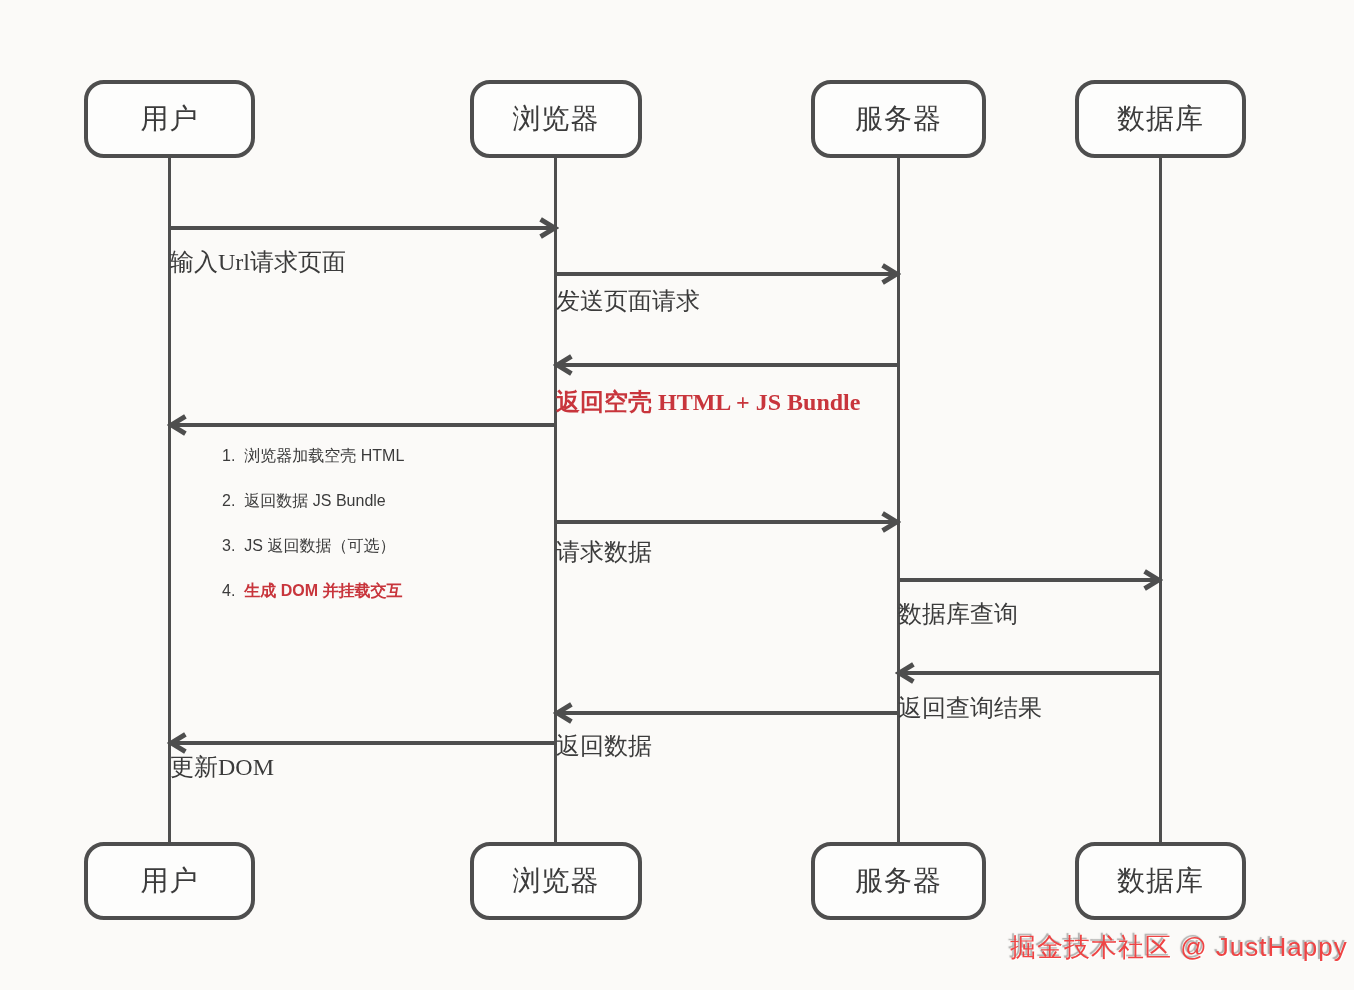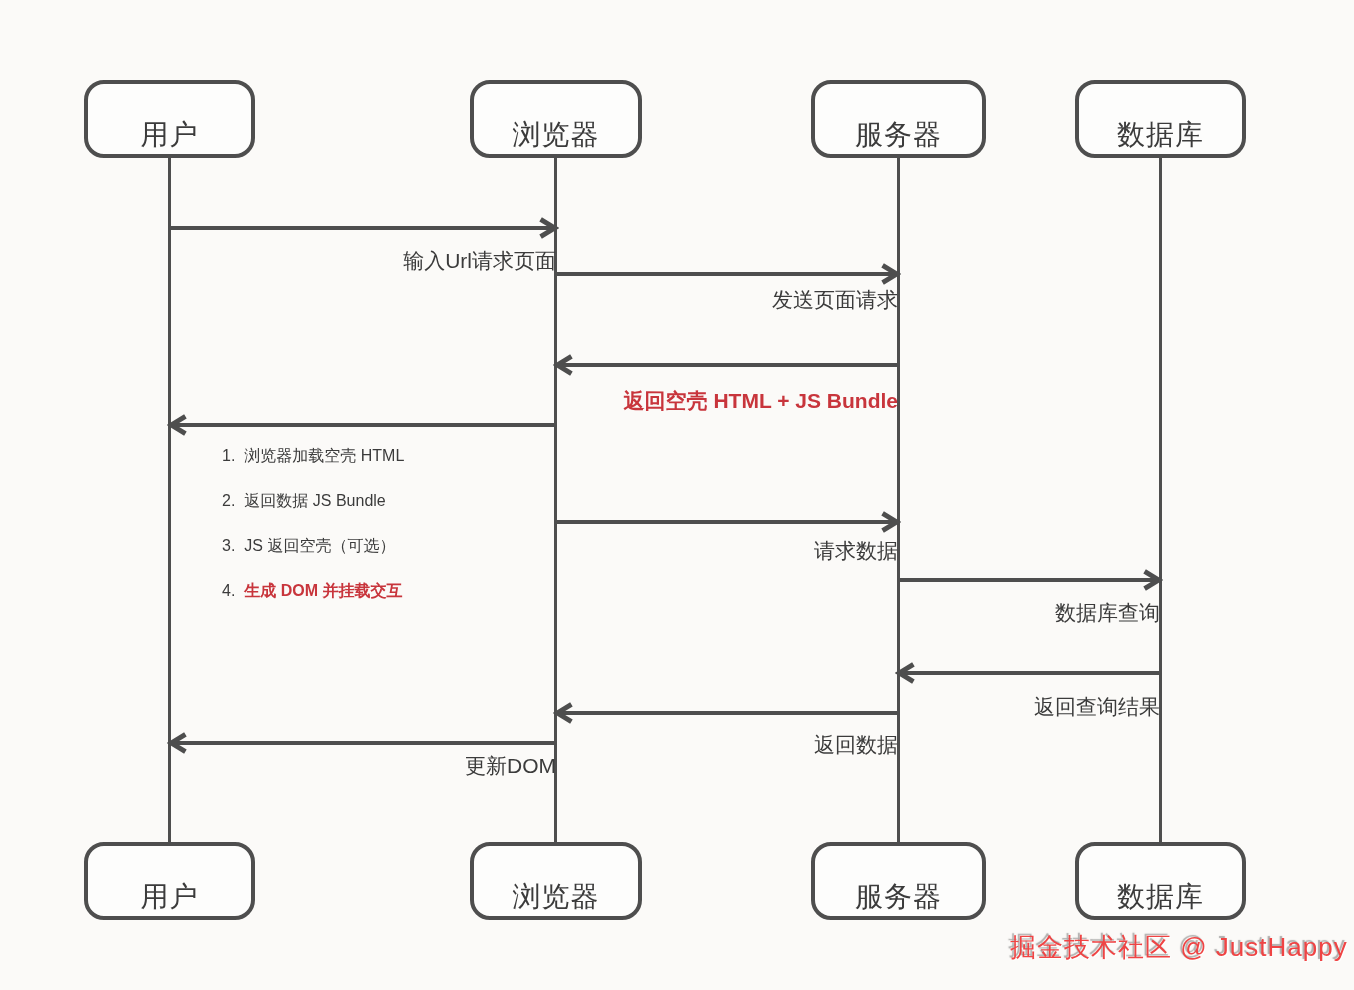--- a/index.html
+++ b/index.html
@@ -15,38 +15,39 @@
     background:var(--bg);
     font-family:"Liberation Sans","DejaVu Sans",sans-serif;
     color:var(--text);
     overflow:hidden;
   }
   .canvas{position:relative;width:1354px;height:990px;}
   .actor{
     position:absolute;height:78px;
     border:4px solid var(--line);border-radius:20px;
     background:var(--boxfill);
-    display:flex;align-items:flex-end;justify-content:center;
+    display:flex;align-items:center;justify-content:center;
     box-sizing:border-box;
     font-size:28px;color:var(--text);
     letter-spacing:1px;
   }
   .lifeline{
     position:absolute;top:158px;height:684px;width:3px;
     background:var(--line);
   }
   .arrow{position:absolute;height:4px;background:var(--line);}
   .chev{position:absolute;width:26px;height:26px;top:-11px;}
   .chev.right{right:-3px;}
   .chev.left{left:-3px;}
   .chev polyline{fill:none;stroke:var(--line);stroke-width:4.5;stroke-linejoin:miter;}
   .mlabel{
-    position:absolute;text-align:right;
-    font-size:21px;line-height:1.2;color:var(--text);
+    position:absolute;text-align:left;
+    font-size:24px;line-height:1.2;color:var(--text);
     white-space:nowrap;
+    font-family:Liberation Serif, serif;
   }
   .em{color:var(--red);font-weight:bold;}
   .note{
     position:absolute;font-size:16px;line-height:1.25;
     color:var(--text);white-space:nowrap;
   }
   .np{margin-right:9px;}
   .wm{
     position:absolute;left:1010px;top:930px;
     font-size:26px;letter-spacing:1px;white-space:nowrap;
@@ -104,21 +105,21 @@
       </svg>
   </div>
 
   <div class="note" style="left:222px;top:446px">
     <span class="np">1.</span><span class="nt">浏览器加载空壳 HTML</span>
   </div>
   <div class="note" style="left:222px;top:491px">
     <span class="np">2.</span><span class="nt">返回数据 JS Bundle</span>
   </div>
   <div class="note" style="left:222px;top:536px">
-    <span class="np">3.</span><span class="nt">JS 返回空壳（可选）</span>
+    <span class="np">3.</span><span class="nt">JS 返回数据（可选）</span>
   </div>
   <div class="note" style="left:222px;top:581px">
     <span class="np">4.</span><span class="nt em">生成 DOM 并挂载交互</span>
   </div>
 
   <div class="arrow" style="left:556px;top:520px;width:342px">
     <svg class="chev right" viewBox="0 0 24 24">
         <polyline points="7,4 20,12 7,20"></polyline>
       </svg>
   </div>

